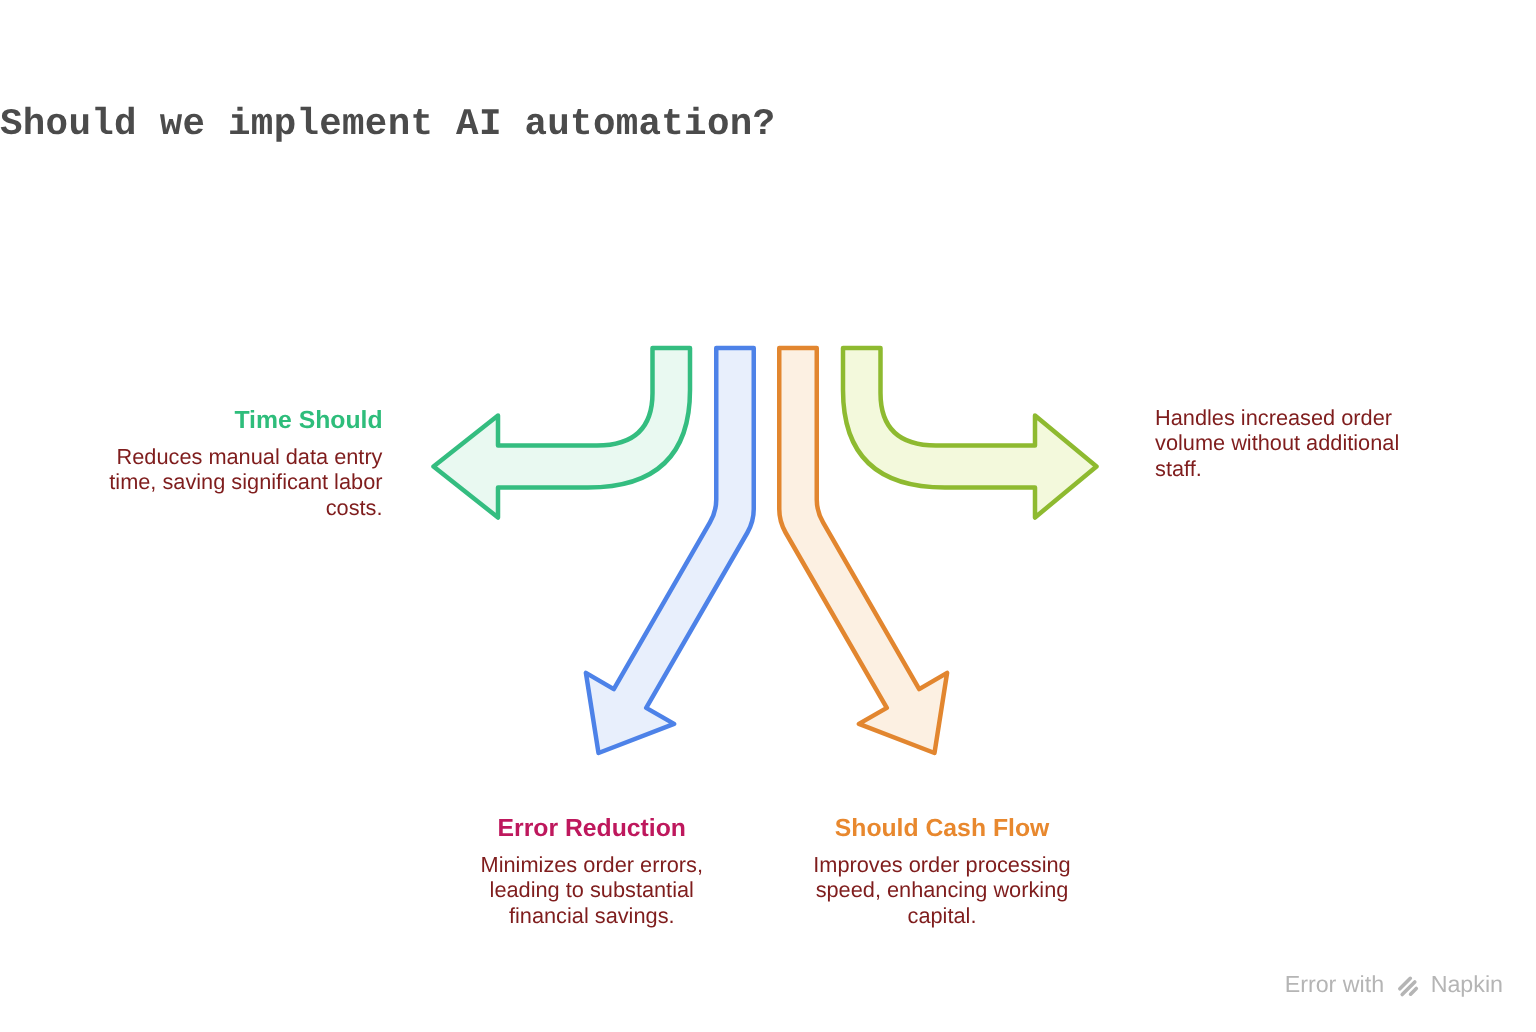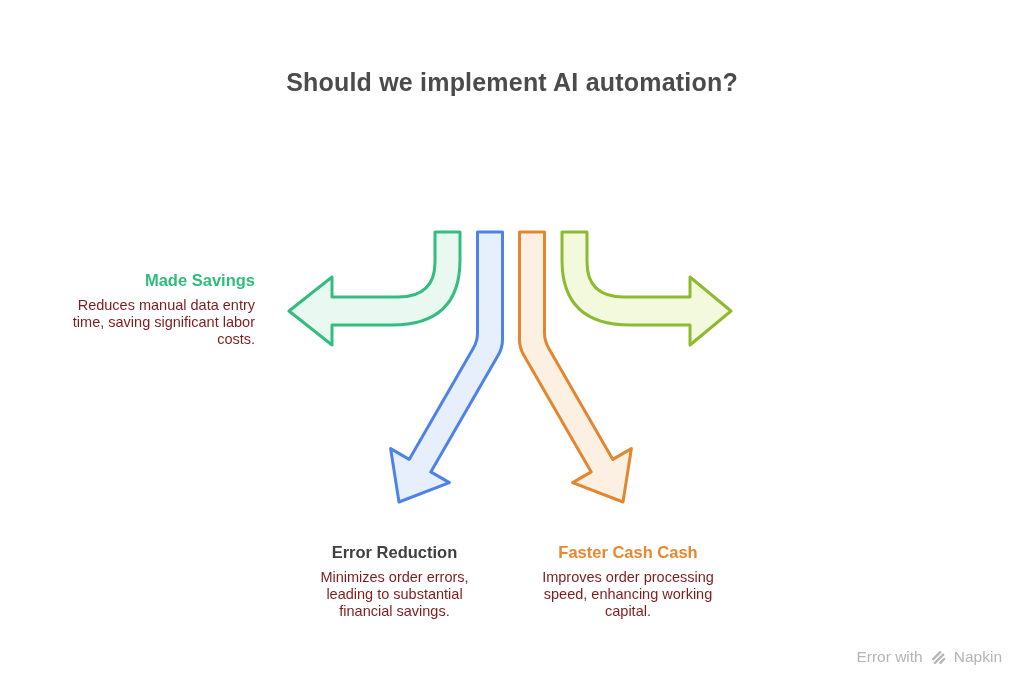--- a/index.html
+++ b/index.html
@@ -13,25 +13,26 @@
     width: 1024px;
     height: 688px;
     background: #ffffff;
     overflow: hidden;
   }
   .page-title {
     position: absolute;
     top: 68px;
     left: 0;
     width: 1024px;
-    text-align: center;
+    text-align: left;
     font-size: 25px;
     font-weight: 700;
     color: #4b4b4b;
     letter-spacing: 0.2px;
+    font-family: Liberation Mono, monospace;
   }
   #arrows {
     position: absolute;
     top: 0;
     left: 0;
   }
   .arrow { stroke-width: 3; stroke-linejoin: round; }
   .arrow.green  { fill: #e9f9f1; stroke: #34bd80; }
   .arrow.blue   { fill: #e8effc; stroke: #4d82e8; }
   .arrow.orange { fill: #fcf0e2; stroke: #e2862f; }
@@ -49,21 +50,21 @@
     color: #7f1d1d;
     line-height: 1.18;
   }
   #time-savings   { top: 271px; left: 55px;  width: 200px; text-align: right; }
   #scalability    { top: 271px; left: 770px; width: 185px; text-align: left; }
   #error-reduction{ top: 543px; left: 307px; width: 175px; text-align: center; }
   #faster-cash-flow{ top: 543px; left: 533px; width: 190px; text-align: center; }
 
   #time-savings .label    { color: #2ebd7b; }
   #scalability .label     { color: #93bb3b; }
-  #error-reduction .label { color: #404040; }
+  #error-reduction .label { color: #be185d; }
   #faster-cash-flow .label{ color: #e8882e; }
 
   .footer {
     position: absolute;
     right: 22px;
     bottom: 22px;
     display: flex;
     align-items: center;
     gap: 7px;
     color: #b5b5b5;
@@ -85,34 +86,35 @@
              L 390.6 448.6 L 399 502 L 449.4 482.6 L 430.8 471.9 L 498.3 355
              Q 502.5 347.7 502.5 339.4 L 502.5 232 Z"></path>
     <path class="arrow orange" d="M 544.5 232 L 544.5 333 Q 544.5 341 548.7 348.3 L 612.8 459.4
              L 631.4 448.6 L 623 502 L 572.6 482.6 L 591.2 471.9 L 523.7 355
              Q 519.5 347.7 519.5 339.4 L 519.5 232 Z"></path>
     <path class="arrow lime" d="M 587 232 L 587 262 Q 587 297 624 297 L 690 297 L 690 277 L 731 311
              L 690 345 L 690 325 L 630 325 Q 562 325 562 260 L 562 232 Z"></path>
   </svg>
 
   <div class="benefit" id="time-savings">
-    <div class="label">Made Savings</div>
+    <div class="label">Time Should</div>
     <div class="desc">Reduces manual data entry time, saving significant labor costs.</div>
   </div>
 
   <div class="benefit" id="scalability">
+    <div class="desc">Handles increased order volume without additional staff.</div>
   </div>
 
   <div class="benefit" id="error-reduction">
     <div class="label">Error Reduction</div>
     <div class="desc">Minimizes order errors, leading to substantial financial savings.</div>
   </div>
 
   <div class="benefit" id="faster-cash-flow">
-    <div class="label">Faster Cash Cash</div>
+    <div class="label">Should Cash Flow</div>
     <div class="desc">Improves order processing speed, enhancing working capital.</div>
   </div>
 
   <div class="footer">
     <span>Error with</span>
     <span class="napkin-icon">
       <svg width="17" height="17" viewBox="0 0 17 17">
         <g stroke="#b5b5b5" stroke-width="2.4" stroke-linecap="round" fill="none">
           <line x1="3.2" y1="10.2" x2="10.2" y2="3.2"></line>
           <line x1="4.8" y1="14.0" x2="13.2" y2="5.6"></line>

